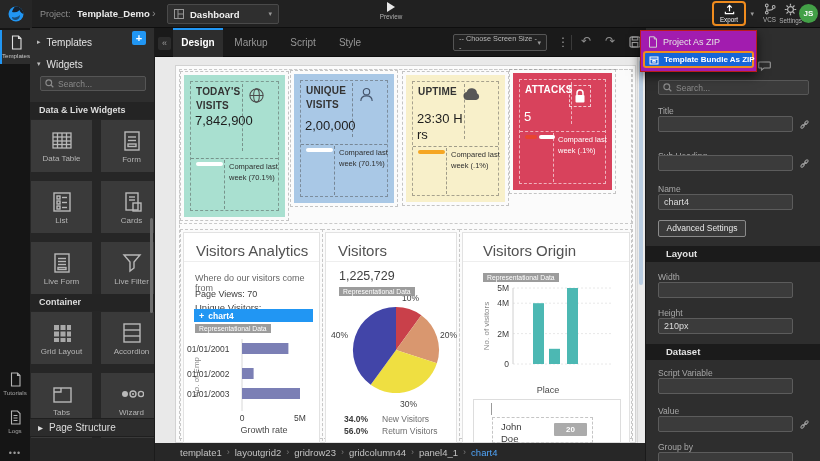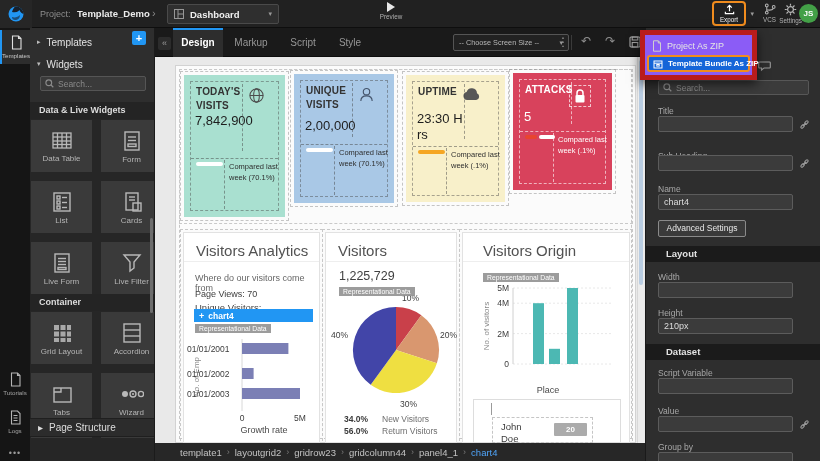--- a/index.html
+++ b/index.html
@@ -14,21 +14,21 @@
 #page-dd{position:absolute;left:167px;top:4px;width:112px;height:20px;background:#2f2f2f;border:1px solid #4a4a4a;border-radius:2px;display:flex;align-items:center;gap:6px;padding:0 6px;cursor:pointer}
 #page-dd .nm{font-size:9.5px;font-weight:bold;color:#f0f0f0;flex:1}
 .caret{font-size:7px;color:#9a9a9a}
 #preview{position:absolute;left:374px;top:2px;width:34px;display:flex;flex-direction:column;align-items:center;gap:1px;cursor:pointer}
 #preview .tri{width:0;height:0;border-left:8px solid #e8e8e8;border-top:5px solid transparent;border-bottom:5px solid transparent}
 .tb-sub{font-size:6.3px;color:#b0b0b0}
 #export-btn{position:absolute;right:74px;top:1px;width:34px;height:25px;border:2px solid #f08c1e;border-radius:4px;display:flex;flex-direction:column;align-items:center;justify-content:center;gap:1px;cursor:pointer}
 .tb-ico-col{position:absolute;top:3px;display:flex;flex-direction:column;align-items:center;gap:1px;cursor:pointer}
 #avatar{position:absolute;right:2px;top:4px;width:19px;height:19px;border-radius:50%;background:#43a047;color:#fff;font-size:8px;font-weight:bold;display:flex;align-items:center;justify-content:center;cursor:pointer}
 
-#xmenu{position:absolute;left:640px;top:30px;width:117px;background:#8b5cf6;border:5px solid #b91c1c;box-shadow:0 4px 10px rgba(0,0,0,.6);z-index:60;padding:2px 0 3px}
+#xmenu{position:absolute;left:640px;top:30px;width:117px;background:#a21caf;border:1px solid #b91c1c;box-shadow:0 4px 10px rgba(0,0,0,.6);z-index:60;padding:2px 0 3px}
 .xrow{display:flex;align-items:center;gap:5px;height:17px;padding:0 7px;font-size:9px;color:#e4e4e4;cursor:pointer;white-space:nowrap}
 .xrow.hl{margin:1px 2px 0;border:2px solid #f08c1e;background:#1565d8;border-radius:3px;font-size:8px;font-weight:bold;padding:0 4px;height:17px;color:#fff}
 
 #rail{position:absolute;left:0;top:28px;width:30px;height:433px;background:#151515;z-index:30}
 .rail-item{position:absolute;left:0;width:30px;display:flex;flex-direction:column;align-items:center;gap:2px;color:#c9c9c9;cursor:pointer}
 .rail-item .rlbl{font-size:6.2px}
 .rail-item.active{background:#2d2d2d;border-left:2px solid #2196f3;padding:5px 0}
 
 #lpanel{position:absolute;left:30px;top:28px;width:125px;height:433px;background:#2e2e2e;border-right:1px solid #1b1b1b;overflow:hidden;z-index:20}
 .prow{position:absolute;left:0;width:125px;display:flex;align-items:center;gap:6px;padding-left:7px;cursor:pointer}
@@ -44,21 +44,21 @@
 .wtile{width:61px;height:52px;background:#3a3a3a;display:flex;flex-direction:column;align-items:center;justify-content:center;gap:2px;cursor:pointer}
 .wlbl{font-size:8px;color:#b5b5b5}
 #pstruct{position:absolute;left:0;top:390px;width:125px;height:19px;background:#2c2c2c;border-top:1px solid #1f1f1f;border-bottom:1px solid #1f1f1f;display:flex;align-items:center;gap:6px;padding-left:8px;cursor:pointer}
 #lpanel-bottom{position:absolute;left:0;top:410px;width:125px;height:23px;background:#262626}
 #lscroll{position:absolute;right:1px;top:190px;width:3px;height:95px;background:#6d6d6d;border-radius:2px}
 
 #tabbar{position:absolute;left:155px;top:28px;width:490px;height:29px;background:#1a1a1a;border-bottom:1px solid #0d0d0d;z-index:10}
 .tab{position:absolute;top:0;height:29px;line-height:29px;text-align:center;font-size:10px;color:#969696;cursor:pointer}
 .tab.active{background:#2d2d2d;color:#fff;font-weight:bold;border-top:2px solid #2196f3;line-height:25px}
 #collapse-btn{position:absolute;left:3px;top:9px;width:13px;height:13px;background:#2c2c2c;border-radius:2px;color:#999;font-size:9px;text-align:center;line-height:12px;cursor:pointer}
-#scr-size{position:absolute;left:298px;top:6px;width:116px;height:17px;background:#222;border:1px solid #555;border-radius:2px;color:#b8b8b8;font-size:7.3px;display:flex;align-items:center;justify-content:space-between;padding:0 5px;cursor:pointer}
+#scr-size{position:absolute;left:298px;top:6px;width:94px;height:17px;background:#222;border:1px solid #555;border-radius:2px;color:#b8b8b8;font-size:7.3px;display:flex;align-items:center;justify-content:space-between;padding:0 5px;cursor:pointer}
 .tbic{position:absolute;color:#9b9b9b;font-size:12px;cursor:pointer}
 #vsep{position:absolute;left:416px;top:7px;height:15px;border-left:1px solid #3a3a3a}
 
 #canvas{position:absolute;left:155px;top:57px;width:490px;height:386px;background:#e9e9e9;overflow:hidden}
 #page{position:absolute;left:20px;top:8px;width:461px;height:378px;background:#fbfbfb;border:1px solid #d2d2d2}
 .dash-in{position:absolute;inset:3px;border:1px dashed #c6c6c6;pointer-events:none}
 #cards-outline{position:absolute;left:24px;top:12px;width:454px;height:155px;border:1px dashed #c9c9c9;pointer-events:none}
 #cscroll-track{position:absolute;left:482px;top:0;width:7px;height:386px;background:#ececec;border-left:1px solid #d8d8d8}
 #cscroll-thumb{position:absolute;left:484px;top:3px;width:4px;height:225px;background:#b9cde2;border-radius:2px}
 

